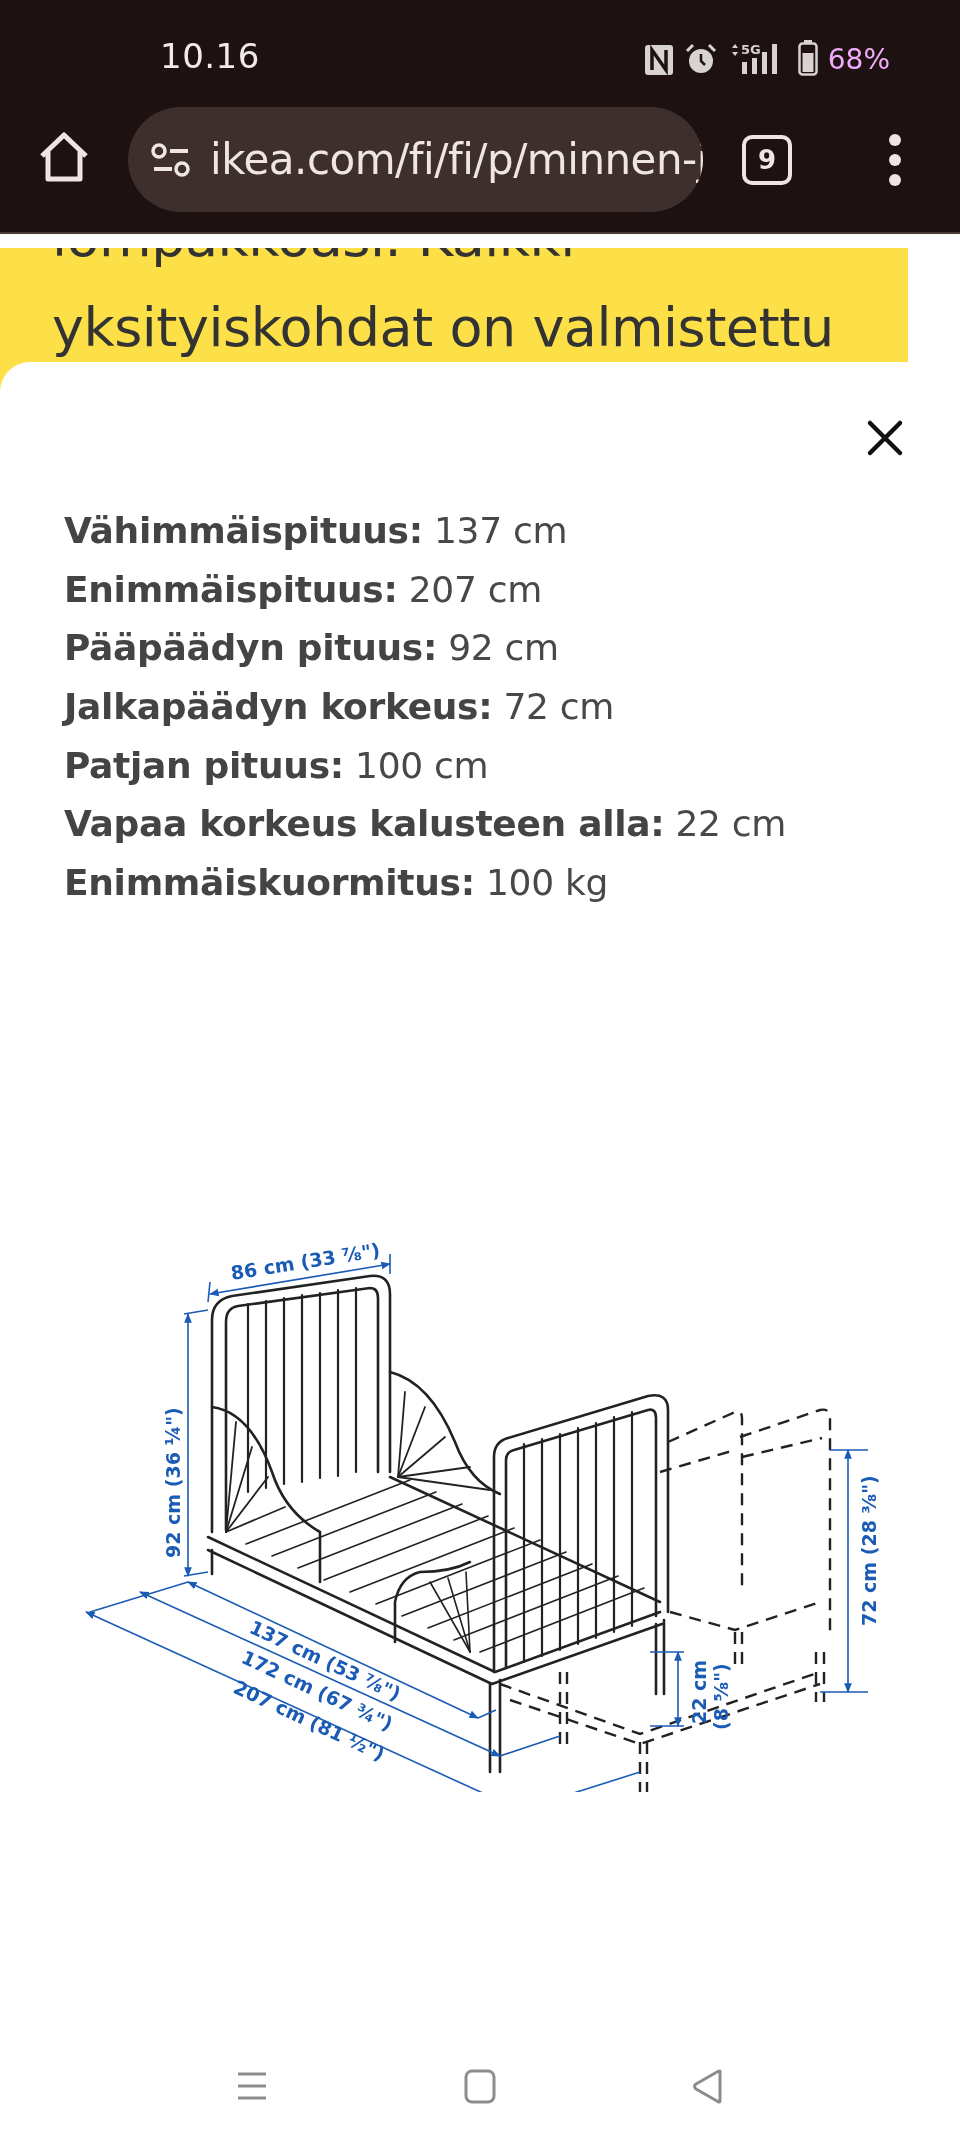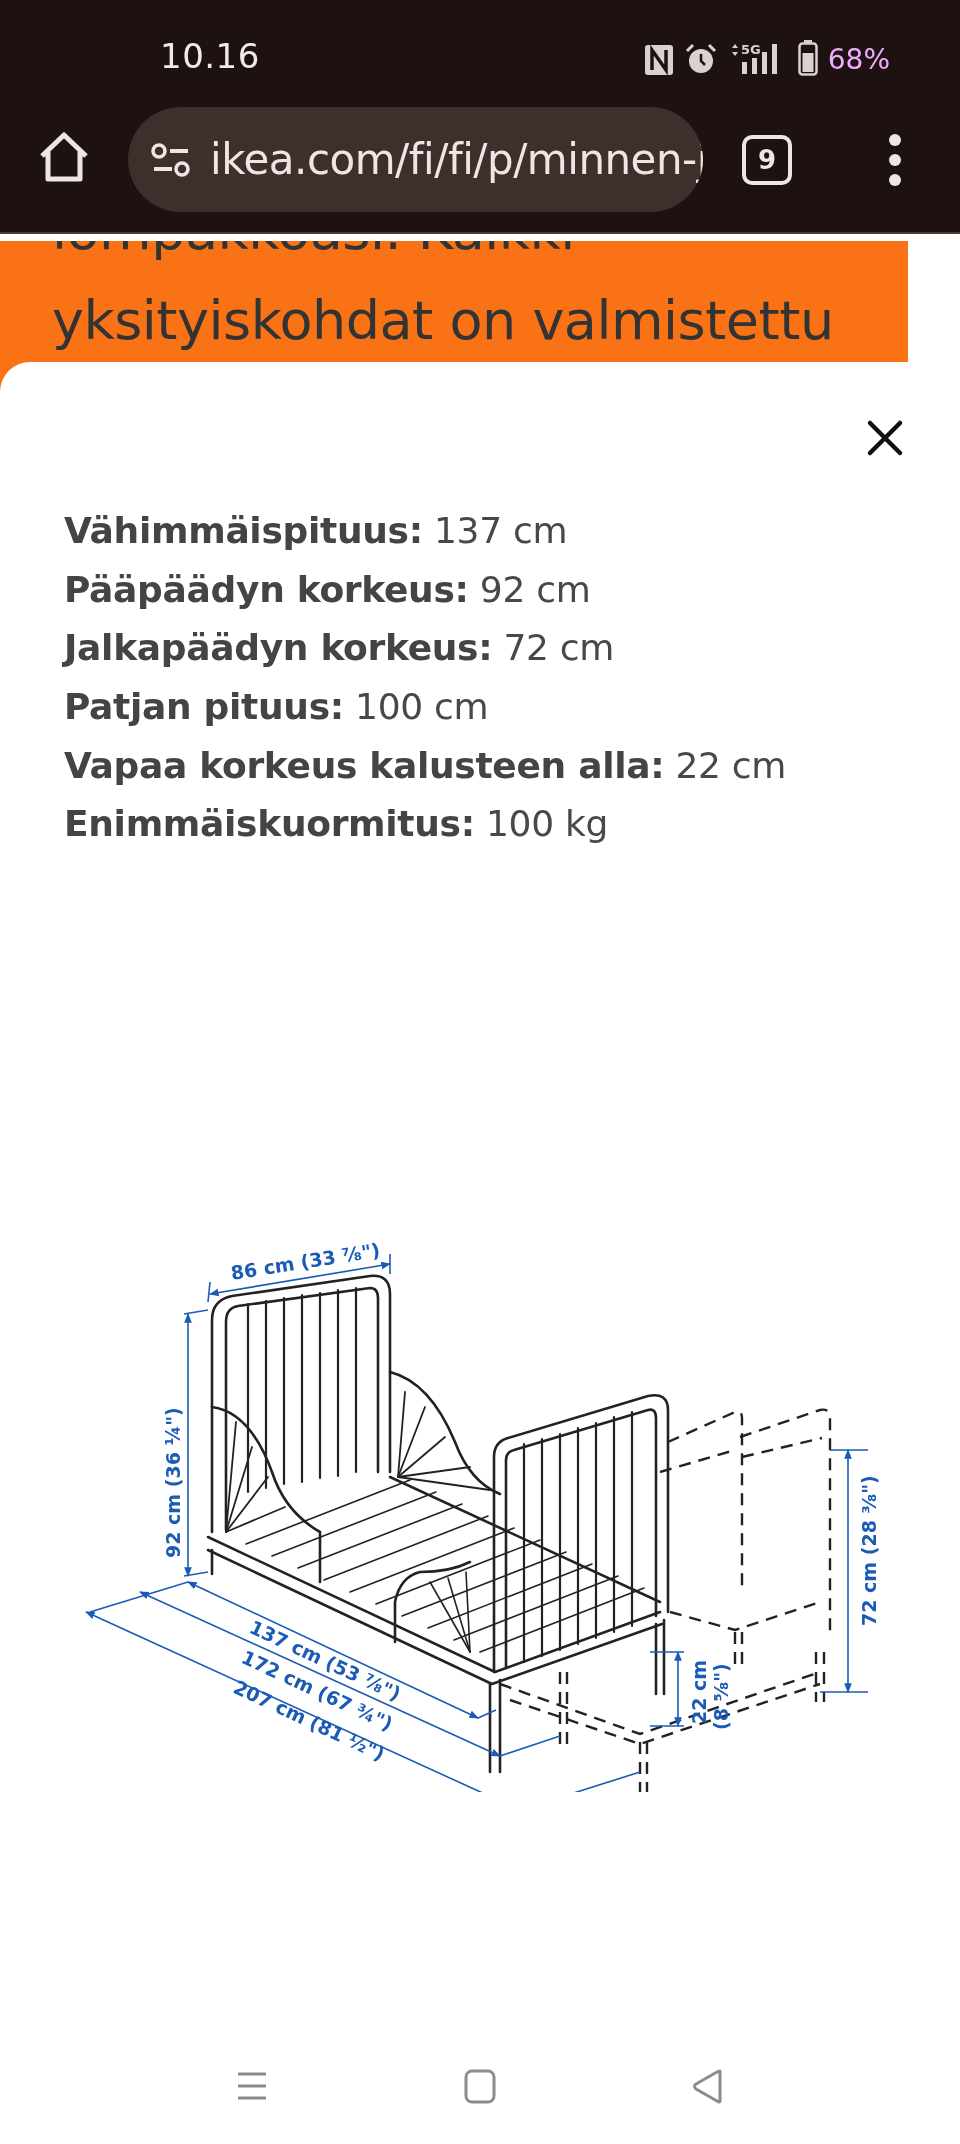--- a/index.html
+++ b/index.html
@@ -43,22 +43,22 @@
       position: absolute; left: 742px; top: 135px; width: 50px; height: 50px;
       border: 4px solid #efe6e4; border-radius: 10px;
       color: #efe6e4; font-size: 26px; font-weight: bold;
       display: flex; align-items: center; justify-content: center;
       font-family: "DejaVu Sans", sans-serif;
     }
     .menu-btn { position: absolute; left: 880px; top: 132px; width: 30px; height: 56px; }
 
     
     .bg-page {
-      position: absolute; left: 0; top: 241px; width: 908px; height: 180px;
-      background: #f97316; overflow: hidden;
+      position: absolute; left: 0; top: 248px; width: 908px; height: 180px;
+      background: #fde047; overflow: hidden;
     }
     .bg-page .bg-line {
       position: absolute; left: 52px; color: #333333; font-size: 54px; white-space: nowrap;
       font-family: "DejaVu Sans", sans-serif; letter-spacing: -0.5px;
     }
     .bg-page .l1 { top: -42px; }
     .bg-page .l2 { top: 48px; }
 
     
     .sheet {
@@ -143,21 +143,22 @@
     <div class="bg-line l2">yksityiskohdat on valmistettu</div>
   </div>
 
   <div class="sheet">
     <svg class="close-btn" viewBox="0 0 46 46">
       <path d="M8 8 L38 38 M38 8 L8 38" stroke="#111111" stroke-width="4.5" stroke-linecap="round"></path>
     </svg>
 
     <div class="specs">
       <div class="spec-row"><span class="k">Vähimmäispituus:</span><span> 137 cm</span></div>
-      <div class="spec-row"><span class="k">Pääpäädyn korkeus:</span><span> 92 cm</span></div>
+      <div class="spec-row"><span class="k">Enimmäispituus:</span><span> 207 cm</span></div>
+      <div class="spec-row"><span class="k">Pääpäädyn pituus:</span><span> 92 cm</span></div>
       <div class="spec-row"><span class="k">Jalkapäädyn korkeus:</span><span> 72 cm</span></div>
       <div class="spec-row"><span class="k">Patjan pituus:</span><span> 100 cm</span></div>
       <div class="spec-row"><span class="k">Vapaa korkeus kalusteen alla:</span><span> 22 cm</span></div>
       <div class="spec-row"><span class="k">Enimmäiskuormitus:</span><span> 100 kg</span></div>
     </div>
 
     <svg class="diagram" viewBox="0 0 960 560">
       <defs>
         <marker id="arr" viewBox="0 0 10 10" refX="9" refY="5" markerWidth="6" markerHeight="6" orient="auto-start-reverse">
           <path d="M0 1 L10 5 L0 9 Z" fill="#1a5bb5"></path>

